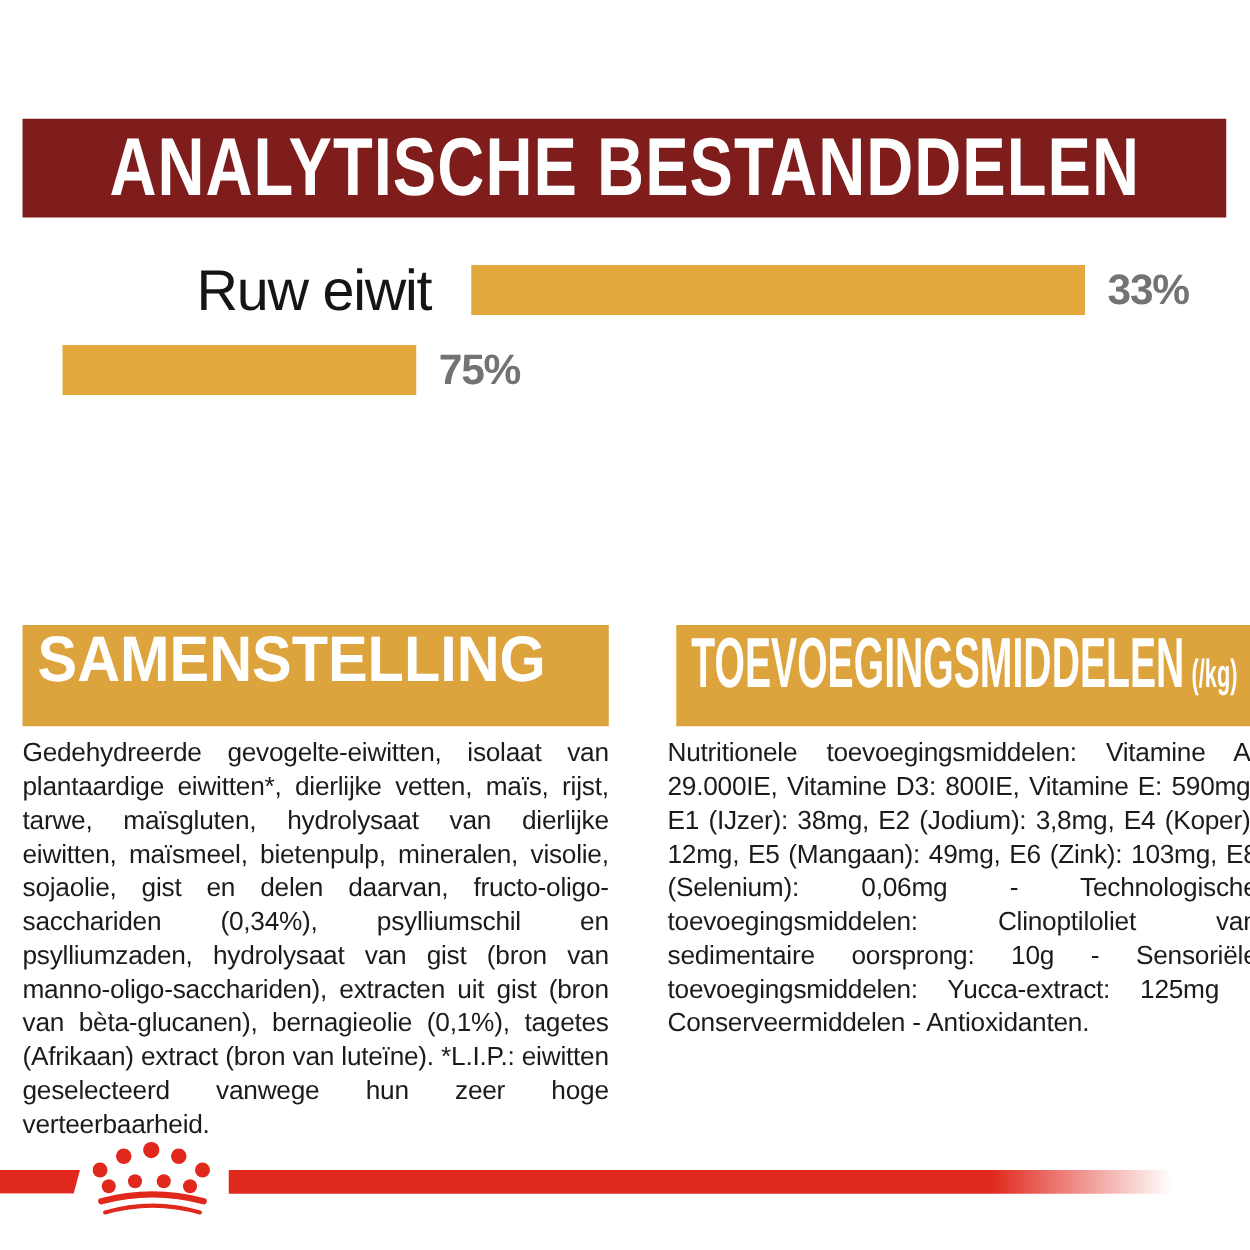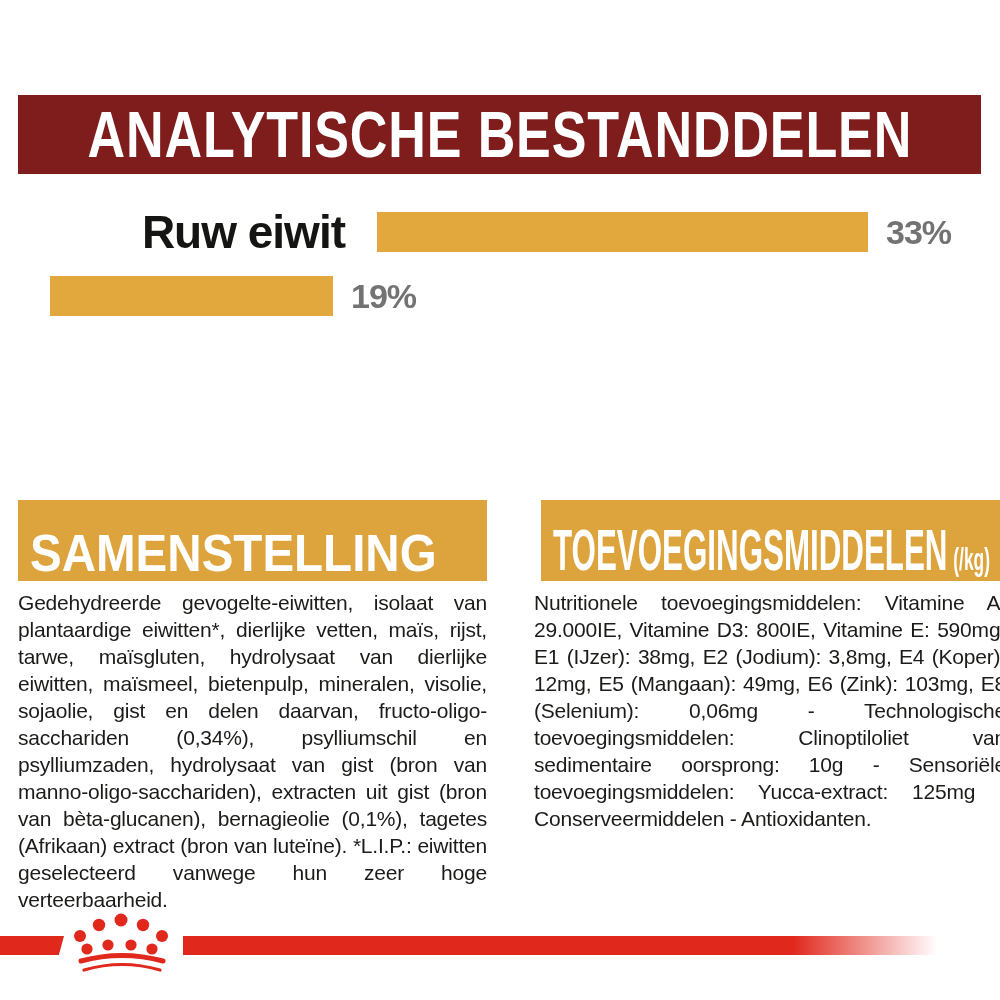--- a/index.html
+++ b/index.html
@@ -39,21 +39,21 @@
   }
   .chart-row {
     display: flex;
     align-items: center;
     height: 64px;
   }
   .chart-label {
     width: 327px;
     text-align: right;
     font-size: 46px;
-    font-weight: 700;
+    font-weight: 400;
     color: #151513;
     letter-spacing: -1px;
     white-space: nowrap;
   }
   .chart-bar {
     height: 40px;
     margin-left: 32px;
     background: #e2a83e;
   }
   .chart-pct {
@@ -65,21 +65,21 @@
     white-space: nowrap;
   }
 
   
   .col-heading {
     position: absolute;
     top: 500px;
     height: 81px;
     background: #dda43d;
     display: flex;
-    align-items: flex-end;
+    align-items: flex-start;
     overflow: hidden;
   }
   .col-heading.left  { left: 18px;  width: 469px; padding-left: 12px; }
   .col-heading.right { left: 513px; width: 470px; padding-left: 12px; margin-left: 28px; }
   .heading-text {
     color: #ffffff;
     font-weight: 700;
     white-space: nowrap;
   }
   .heading-text.samenstelling { font-size: 49px; letter-spacing: 0px; transform: scale(0.97,1.05); transform-origin: left center; }
@@ -130,21 +130,21 @@
   </div>
 
   <div class="chart">
     <div class="chart-row">
       <div class="chart-label">Ruw eiwit</div>
       <div class="chart-bar" style="width: 491px; background: rgb(226, 168, 62);"></div>
       <div class="chart-pct">33%</div>
     </div>
     <div class="chart-row">
       <div class="chart-bar" style="width: 283px; background: rgb(226, 168, 62);"></div>
-      <div class="chart-pct">19%</div>
+      <div class="chart-pct">75%</div>
     </div>
   </div>
 
   <div class="col-heading left">
     <div class="heading-text samenstelling">SAMENSTELLING</div>
   </div>
   <div class="col-body left">Gedehydreerde gevogelte-eiwitten, isolaat van plantaardige eiwitten*, dierlijke vetten, maïs, rijst, tarwe, maïsgluten, hydrolysaat van dierlijke eiwitten, maïsmeel, bietenpulp, mineralen, visolie, sojaolie, gist en delen daarvan, fructo-oligo-sacchariden (0,34%), psylliumschil en psylliumzaden, hydrolysaat van gist (bron van manno-oligo-sacchariden), extracten uit gist (bron van bèta-glucanen), bernagieolie (0,1%), tagetes (Afrikaan) extract (bron van luteïne). *L.I.P.: eiwitten geselecteerd vanwege hun zeer hoge verteerbaarheid.</div>
 
   <div class="col-heading right">
     <div class="heading-wrap">

